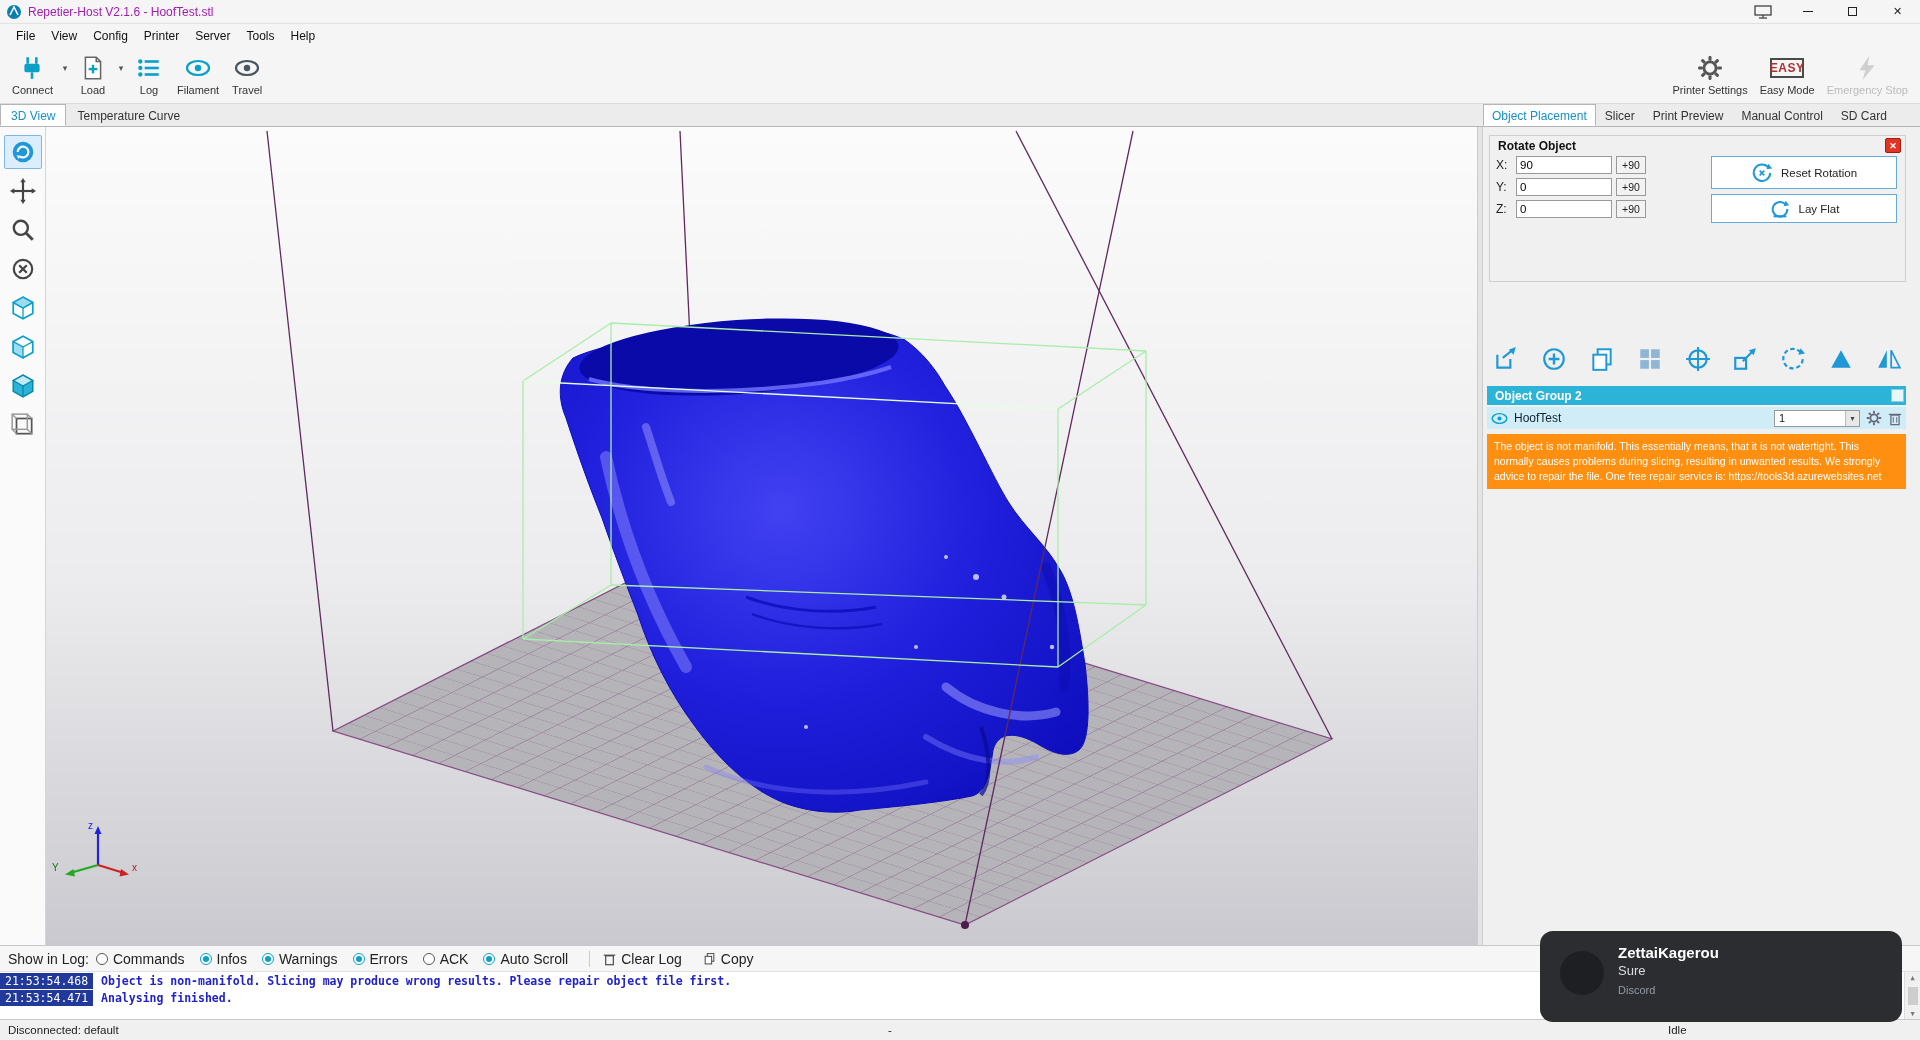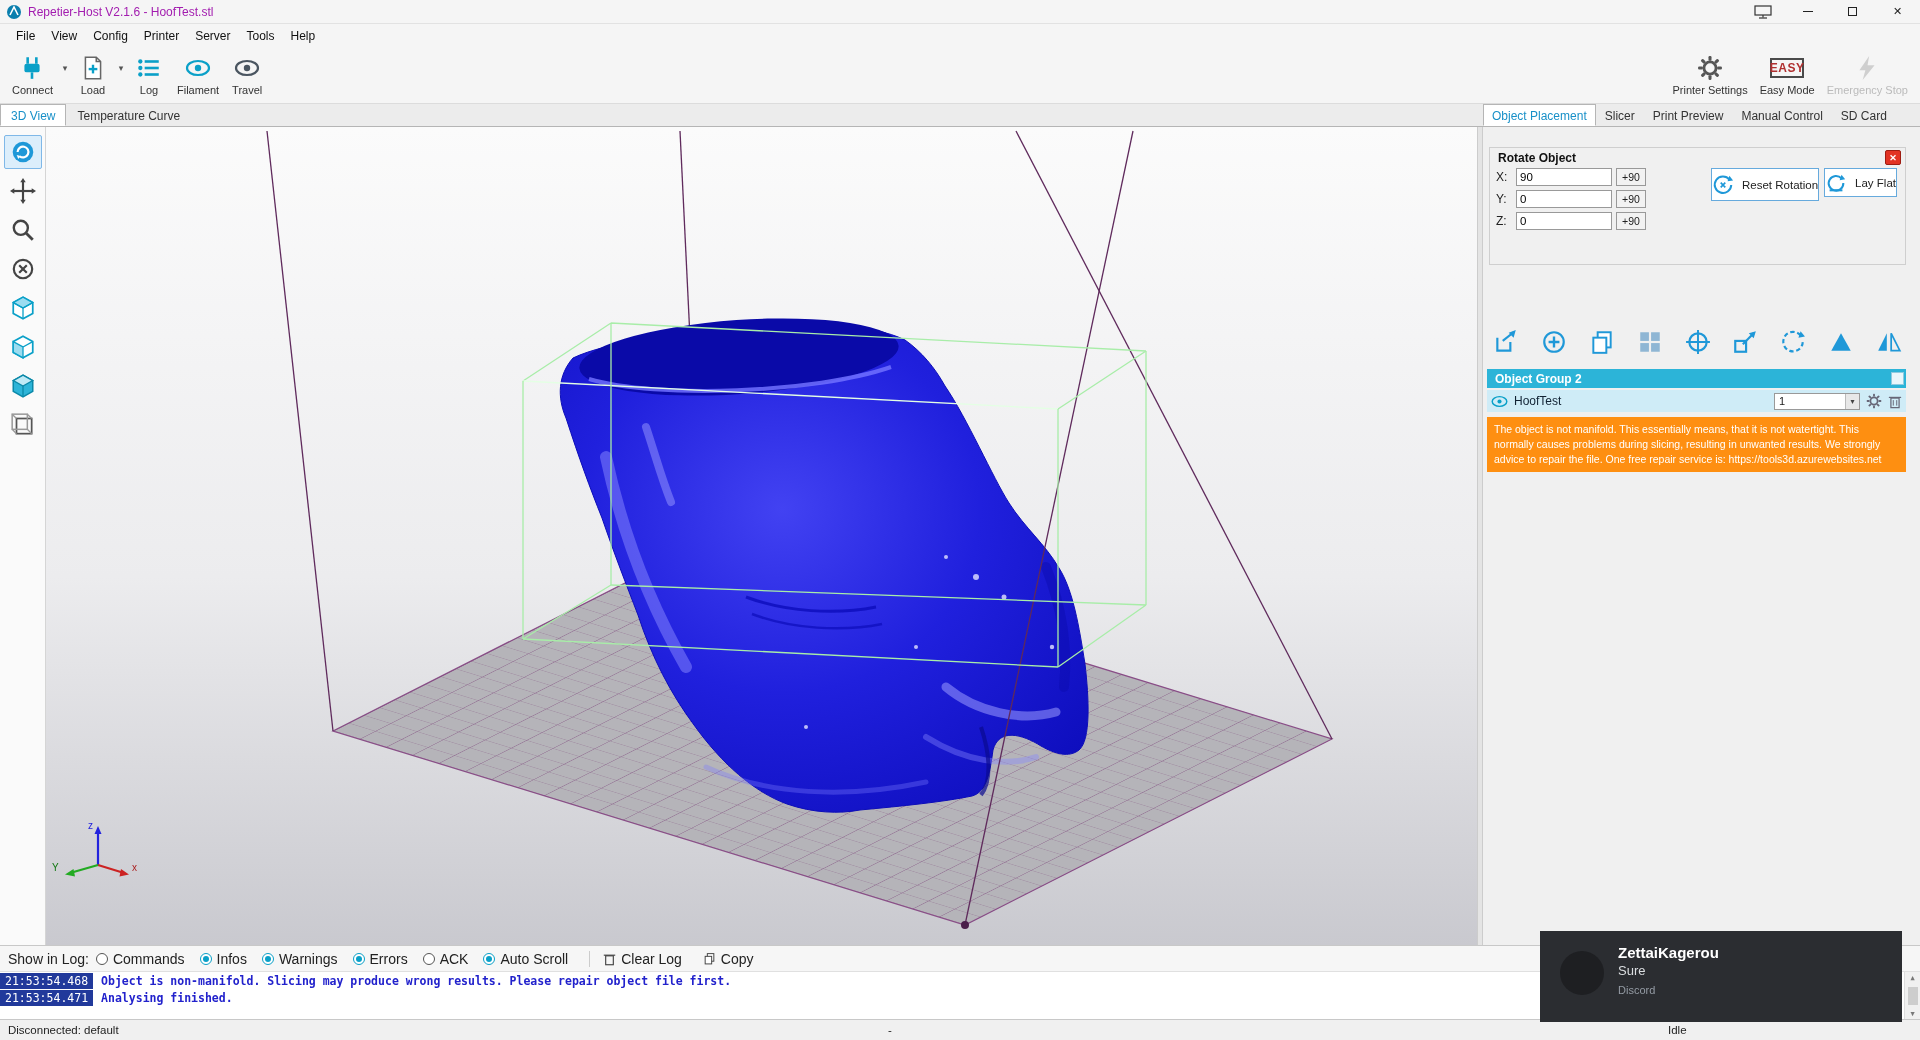--- a/index.html
+++ b/index.html
@@ -43,28 +43,28 @@
   .ltool { width:38px; height:34px; display:flex; align-items:center; justify-content:center; margin-bottom:5px; border:1px solid transparent; border-radius:2px; }
   .ltool.active { background:#dceefb; border-color:#7fb8e8; }
 
   .viewport { position:relative; flex:1; overflow:hidden; background:linear-gradient(180deg,#fbfbfb 0%,#ececee 55%,#c9c9cf 100%); }
   .viewport svg { position:absolute; inset:0; width:100%; height:100%; }
 
   .splitter { width:6px; background:#e4e4e4; border-left:1px solid #cccccc; border-right:1px solid #cccccc; }
 
   
   .right-panel { width:437px; background:#f0f0f0; position:relative; }
-  .groupbox { position:relative; margin:20px 14px 0 6px; border:1px solid #cfcfcf; height:118px; padding:20px 8px 6px 6px; }
+  .groupbox { position:relative; margin:8px 14px 0 6px; border:1px solid #cfcfcf; height:147px; padding:20px 8px 6px 6px; }
   .groupbox-title { position:absolute; top:3px; left:8px; font-weight:bold; color:#111; }
   .red-x { position:absolute; top:2px; right:4px; width:16px; height:15px; background:#e23323; border:1px solid #9e1d12; border-radius:2px; color:#fff; font-size:9px; font-weight:bold; display:flex; align-items:center; justify-content:center; }
   .rot-row { display:grid; grid-template-columns:16px 96px 30px; gap:4px; align-items:center; margin-bottom:4px; }
   .rot-row label { color:#222; }
   .rot-row input { width:96px; height:18px; border:1px solid #999; background:#fff; font-size:11.5px; padding-left:3px; font-family:"Liberation Sans",sans-serif; }
   .plus-btn { width:30px; height:18px; border:1px solid #999; background:#f2f2f2; font-size:10.5px; display:flex; align-items:center; justify-content:center; color:#222; }
-  .rot-buttons { position:absolute; right:8px; top:20px; width:186px; display:flex; flex-direction:row; gap:5px; }
+  .rot-buttons { position:absolute; right:8px; top:20px; width:186px; display:flex; flex-direction:column; gap:5px; }
   .big-btn { height:33px; background:#fff; border:1px solid #66aadd; display:flex; align-items:center; justify-content:center; gap:8px; color:#222; font-size:11.5px; }
   .big-btn.short { height:29px; }
 
   .panel-icon-row { margin:62px 14px 0 6px; display:flex; justify-content:space-between; }
   .picon { width:34px; height:30px; display:flex; align-items:center; justify-content:center; }
 
   .object-group-header { margin:12px 14px 0 4px; height:19px; background:#2cb4d8; color:#fff; font-weight:bold; display:flex; align-items:center; padding-left:8px; position:relative; }
   .group-collapse { position:absolute; right:2px; top:3px; width:13px; height:13px; background:#e9f7fb; border:1px solid #8fcbe0; }
   .object-row { margin:2px 14px 0 4px; height:22px; background:#cfecf7; display:flex; align-items:center; padding:0 4px; gap:6px; }
   .object-name { color:#123; }
@@ -88,21 +88,21 @@
   .log-msg { color:#2222cc; font-weight:bold; }
   .log-scroll { position:absolute; right:0; top:0; bottom:0; width:16px; background:#f0f0f0; border-left:1px solid #dddddd; display:flex; flex-direction:column; align-items:center; justify-content:space-between; font-size:7px; color:#777; padding:2px 0; }
   .log-thumb { width:10px; flex:0 0 18px; background:#cdcdcd; }
 
   
   .statusbar { height:21px; background:#f0f0f0; border-top:1px solid #c8c8c8; position:relative; display:flex; align-items:center; padding-left:8px; font-size:11.5px; color:#222; }
   .status-center { position:absolute; left:888px; }
   .status-right { position:absolute; left:1668px; }
 
   
-  .discord-overlay { position:absolute; left:1540px; top:931px; width:362px; height:91px; background:#2b2d31; border-radius:0; z-index:50; padding:13px 16px 9px 78px; }
+  .discord-overlay { position:absolute; left:1540px; top:931px; width:362px; height:91px; background:#2b2d31; border-radius:13px; z-index:50; padding:13px 16px 9px 78px; }
   .ov-avatar { position:absolute; left:20px; top:20px; width:44px; height:44px; border-radius:50%; background:#1e1f22; }
   .ov-user { color:#ffffff; font-size:15px; font-weight:bold; }
   .ov-msg { color:#dbdee1; font-size:13px; margin-top:2px; }
   .ov-app { color:#949ba4; font-size:11px; margin-top:6px; }
 </style>
 </head>
 <body>
 
 <div class="titlebar">
   <svg width="16" height="16" viewBox="0 0 16 16">

